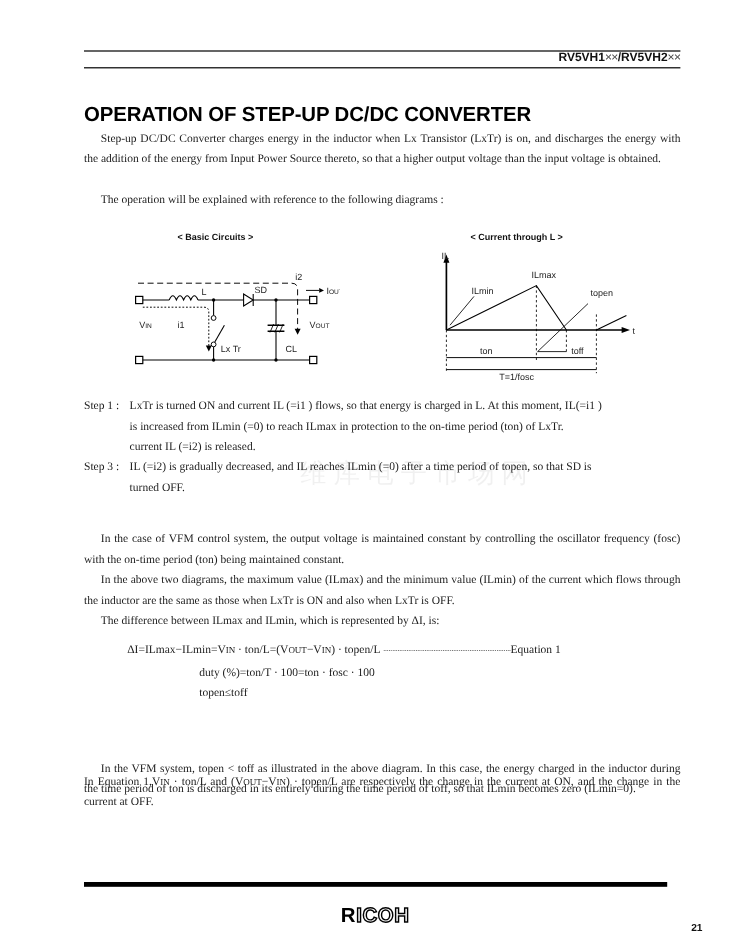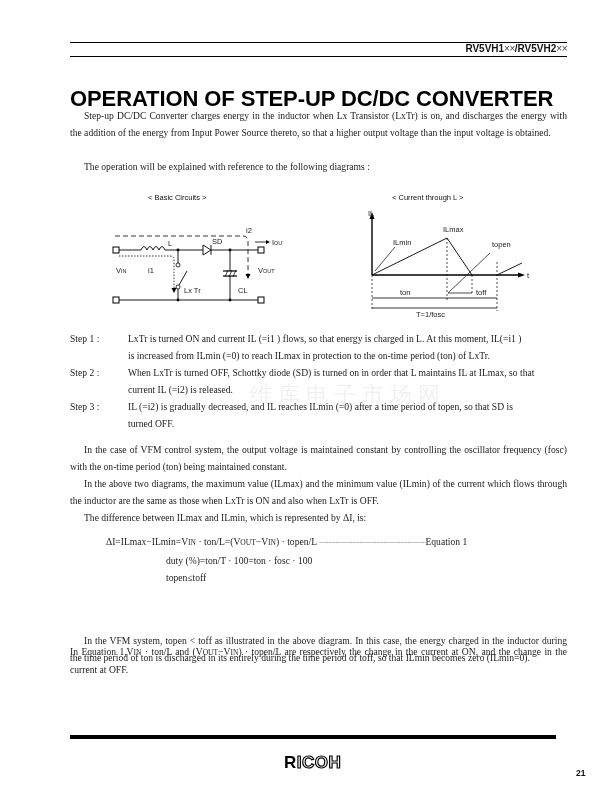--- a/index.html
+++ b/index.html
@@ -2,34 +2,34 @@
 <html><head>
 <meta charset="utf-8">
 <style>
   html, body { margin: 0; padding: 0; background: #ffffff; }
   body { width: 609px; height: 793px; position: relative; overflow: hidden; font-family: "DejaVu Serif", "Liberation Serif", serif; color: #1a1a1a; }
   .abs { position: absolute; }
   .hdr-rule-top { left: 70px; top: 42px; width: 497px; height: 0; border-top: 1px solid #000; }
   .hdr-rule-bot { left: 70px; top: 56px; width: 497px; height: 0; border-top: 1px solid #000; }
   .hdr-title { right: 42px; top: 43px; font-family: "Liberation Sans", sans-serif; font-weight: bold; font-size: 10px; color: #111; white-space: nowrap; }
   .hdr-title .xx { font-weight: normal; color: #444; letter-spacing: -0.5px; }
-  .page-title { left: 70px; top: 86px; font-family: "Liberation Sans", sans-serif; font-weight: bold; font-size: 22px; color: #000; letter-spacing: -0.1px; white-space: nowrap; }
+  .page-title { left: 70px; top: 86px; font-family: "Liberation Sans", sans-serif; font-weight: bold; font-size: 17px; color: #000; letter-spacing: -0.1px; white-space: nowrap; }
   .para { font-family: Liberation Serif, serif; font-size: 9.6px; line-height: 17px; color: #1c1c1c; width: 497px; text-align: justify; }
   .indent { text-indent: 14px; }
   .steps { left: 70px; top: 330px; width: 497px; font-family: "Liberation Serif", serif; font-size: 9.6px; line-height: 17px; color: #1c1c1c; }
-  .step { display: flex; gap: 20px; }
+  .step { display: flex; }
   .step-label { width: 38px; flex: none; white-space: nowrap; }
   .eq-block { left: 70px; top: 533px; width: 497px; font-family: "Liberation Serif", serif; font-size: 9.6px; line-height: 17px; color: #1c1c1c; }
   .eq-line { white-space: nowrap; }
   .sc { font-size: 7.5px; }
   .footer-rule { left: 70px; top: 735px; width: 486px; height: 4px; background: #000; }
   .logo { left: 284px; top: 753px; font-family: "Liberation Sans", sans-serif; font-weight: bold; font-size: 17px; letter-spacing: 0.5px; color: #000; }
   .logo-outline { color: #fff; -webkit-text-stroke: 1.2px #000; }
   .page-num { left: 576px; top: 768px; font-family: "Liberation Sans", sans-serif; font-weight: bold; font-size: 8.5px; color: #111; }
-  .diag-caption { font-family: "Liberation Sans", sans-serif; font-weight: normal; font-size: 7.5px; color: #111; white-space: nowrap; }
+  .diag-caption { font-family: "Liberation Sans", sans-serif; font-weight: bold; font-size: 7.5px; color: #111; white-space: nowrap; }
   svg text { font-family: "Liberation Sans", sans-serif; font-size: 7.5px; fill: #222; }
   .watermark { left: 250px; top: 380px; font-family: "DejaVu Sans", sans-serif; font-size: 22px; color: rgba(0,0,0,0.06); letter-spacing: 6px; }
 </style>
 </head>
 <body>
 
 <div class="abs hdr-rule-top"></div>
 <div class="abs hdr-title">
   <span>RV5VH1</span><span class="xx">××</span><span>/</span><span>RV5VH2</span><span class="xx">××</span>
 </div>
@@ -134,24 +134,20 @@
         <span class="step-label">Step 1 :</span>
         <span>LxTr is turned ON and current IL (=i1 ) flows, so that energy is charged in L. At this moment, IL(=i1 )</span>
       </div>
     <div class="step">
         <span class="step-label"></span>
         <span>is increased from ILmin (=0) to reach ILmax in protection to the on-time period (ton) of LxTr.</span>
       </div>
   </div>
   <div class="step-item">
     <div class="step">
-        <span class="step-label">Step 2 :</span>
-        <span>When LxTr is turned OFF, Schottky diode (SD) is turned on in order that L maintains IL at ILmax, so that</span>
-      </div>
-    <div class="step">
         <span class="step-label"></span>
         <span>current IL (=i2) is released.</span>
       </div>
   </div>
   <div class="step-item">
     <div class="step">
         <span class="step-label">Step 3 :</span>
         <span>IL (=i2) is gradually decreased, and IL reaches ILmin (=0) after a time period of topen, so that SD is</span>
       </div>
     <div class="step">

